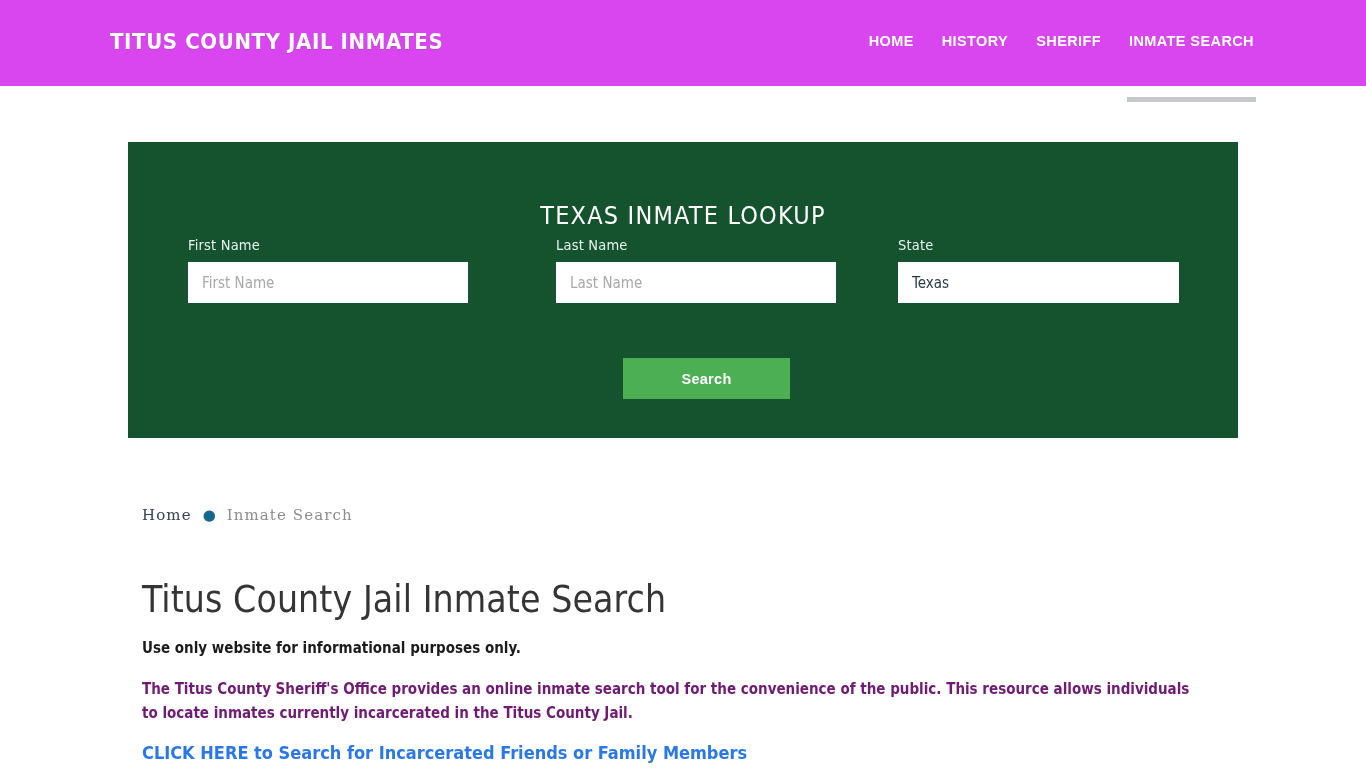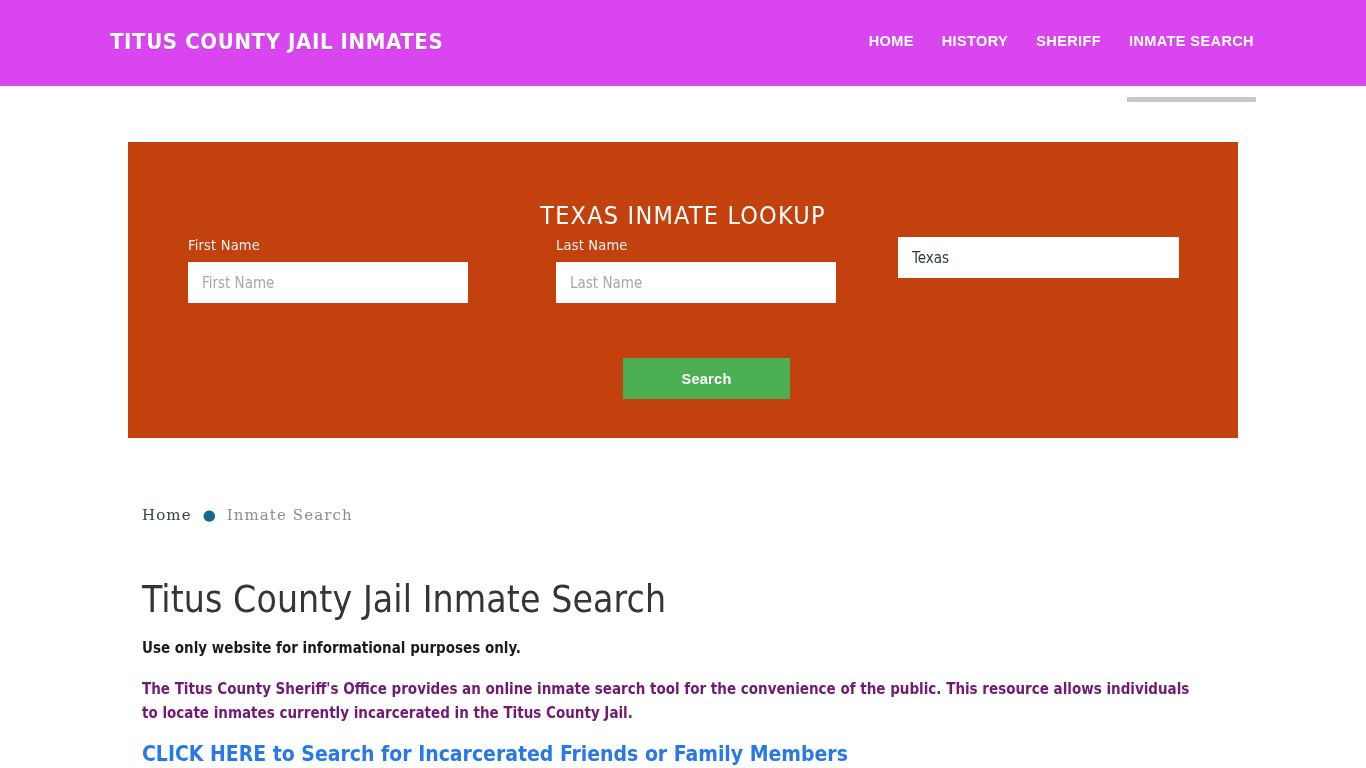--- a/index.html
+++ b/index.html
@@ -54,21 +54,21 @@
     bottom: -47px;
     height: 5px;
     background: #c5c9cc;
   }
 
   
   .lookup-panel {
     position: absolute;
     left: 128px; top: 142px;
     width: 1110px; height: 296px;
-    background: #c2410c;
+    background: #14532d;
   }
   .lookup-title {
     position: absolute;
     top: 38px; left: 0; right: 0;
     text-align: center;
     color: #ffffff;
     font-family: "DejaVu Sans Condensed", "Liberation Sans Narrow", "Liberation Sans", sans-serif;
     font-size: 25px;
     font-weight: normal;
     letter-spacing: 1.2px;
@@ -176,21 +176,21 @@
     font-family: "Liberation Sans Narrow", "DejaVu Sans Condensed", "Liberation Sans", sans-serif;
     font-size: 15px;
     font-weight: bold;
     line-height: 1.63;
   }
   .cta-link {
     position: absolute;
     left: 142px; top: 742px;
     color: #2878e8;
     font-family: "Liberation Sans Narrow", "DejaVu Sans Condensed", "Liberation Sans", sans-serif;
-    font-size: 21px;
+    font-size: 18px;
     font-weight: bold;
     text-decoration: none;
     white-space: nowrap;
     cursor: pointer;
   }
 </style>
 </head>
 <body>
 
 <div class="site-header">
@@ -211,20 +211,21 @@
     <label class="field-label">First Name</label>
     <input class="field-input" type="text" placeholder="First Name" style="">
   </div>
 
   <div class="field field-last">
     <label class="field-label">Last Name</label>
     <input class="field-input" type="text" placeholder="Last Name" style="">
   </div>
 
   <div class="field field-state">
+    <label class="field-label">State</label>
     <input class="field-input" type="text" value="Texas" style="">
   </div>
 
   <button class="search-button">Search</button>
 </section>
 
 <div class="breadcrumb">
   <a class="crumb-home" href="#">Home</a>
   <span class="crumb-sep">●</span>
   <span class="crumb-current">Inmate Search</span>

